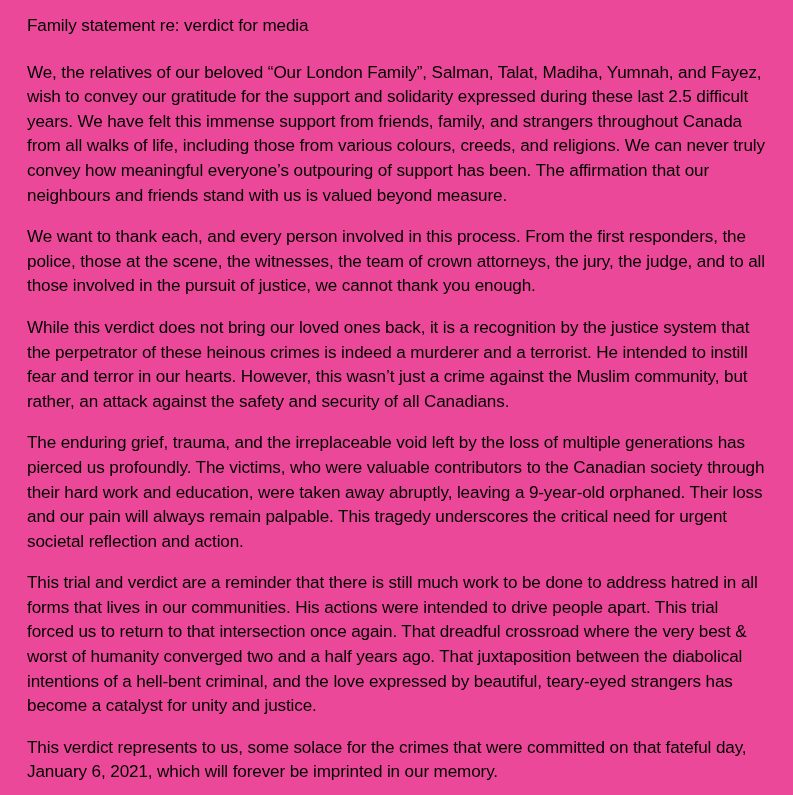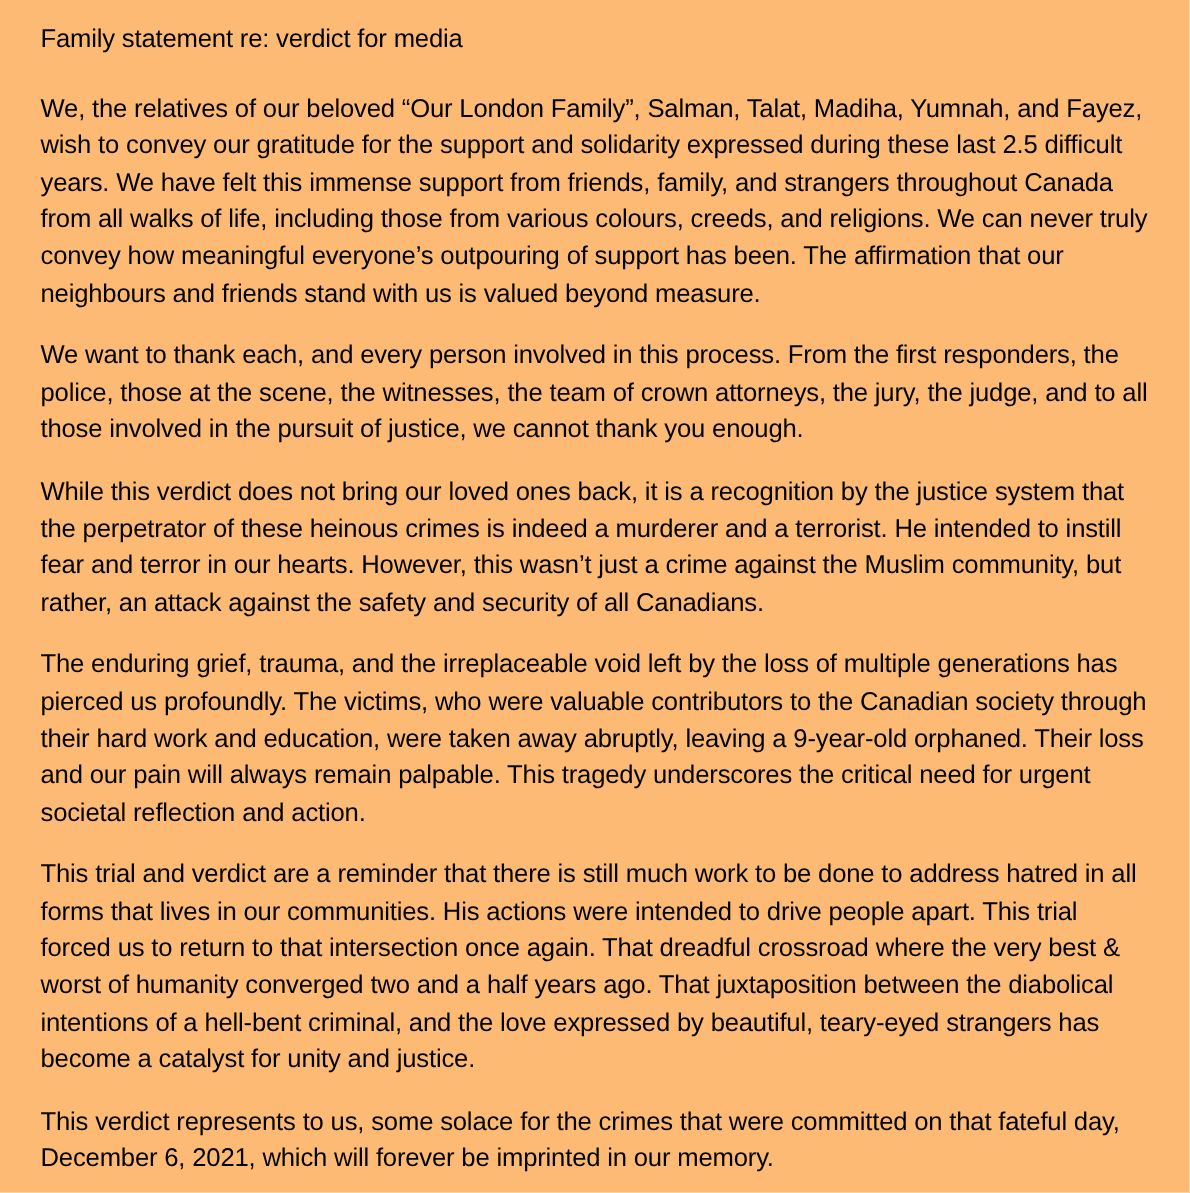--- a/index.html
+++ b/index.html
@@ -38,21 +38,21 @@
   .gap-lg {
     height: 22px;
   }
   .gap-sm {
     height: 17px;
   }
 </style>
 </head>
 <body>
 
-<div id="statement-document" style="background: #fdba74; color: rgb(0, 0, 0);">
+<div id="statement-document" style="background: #ec4899; color: rgb(0, 0, 0);">
 
   <p class="para heading">Family statement re: verdict for media</p>
 
   <div class="gap-lg"></div>
 
   <p class="para">We, the relatives of our beloved “Our London Family”, Salman, Talat, Madiha, Yumnah, and Fayez, wish to convey our gratitude for the support and solidarity expressed during these last 2.5 difficult years. We have felt this immense support from friends, family, and strangers throughout Canada from all walks of life, including those from various colours, creeds, and religions. We can never truly convey how meaningful everyone’s outpouring of support has been. The affirmation that our neighbours and friends stand with us is valued beyond measure.</p>
 
   <div class="gap-sm"></div>
 
   <p class="para">We want to thank each, and every person involved in this process. From the first responders, the police, those at the scene, the witnesses, the team of crown attorneys, the jury, the judge, and to all those involved in the pursuit of justice, we cannot thank you enough.</p>
@@ -64,17 +64,17 @@
   <div class="gap-sm"></div>
 
   <p class="para">The enduring grief, trauma, and the irreplaceable void left by the loss of multiple generations has pierced us profoundly. The victims, who were valuable contributors to the Canadian society through their hard work and education, were taken away abruptly, leaving a 9-year-old orphaned. Their loss and our pain will always remain palpable. This tragedy underscores the critical need for urgent societal reflection and action.</p>
 
   <div class="gap-sm"></div>
 
   <p class="para">This trial and verdict are a reminder that there is still much work to be done to address hatred in all forms that lives in our communities. His actions were intended to drive people apart. This trial forced us to return to that intersection once again. That dreadful crossroad where the very best &amp; worst of humanity converged two and a half years ago. That juxtaposition between the diabolical intentions of a hell-bent criminal, and the love expressed by beautiful, teary-eyed strangers has become a catalyst for unity and justice.</p>
 
   <div class="gap-sm"></div>
 
-  <p class="para">This verdict represents to us, some solace for the crimes that were committed on that fateful day, December 6, 2021, which will forever be imprinted in our memory.</p>
+  <p class="para">This verdict represents to us, some solace for the crimes that were committed on that fateful day, January 6, 2021, which will forever be imprinted in our memory.</p>
 
   <div class="gap-sm"></div>
 
 </div>
 
 </body></html>

